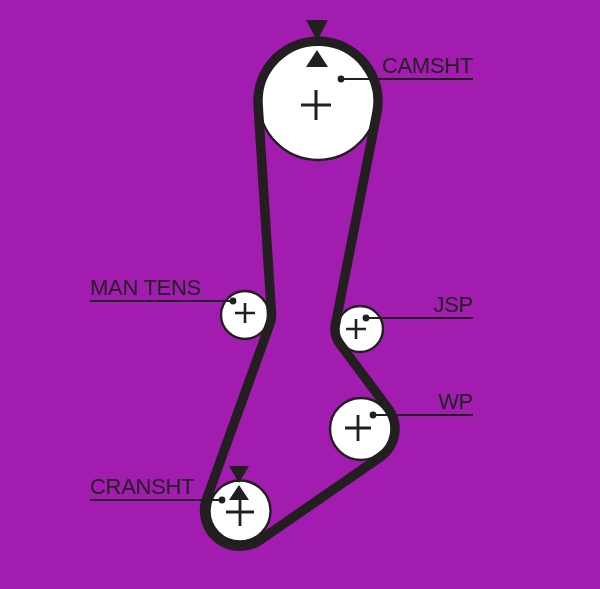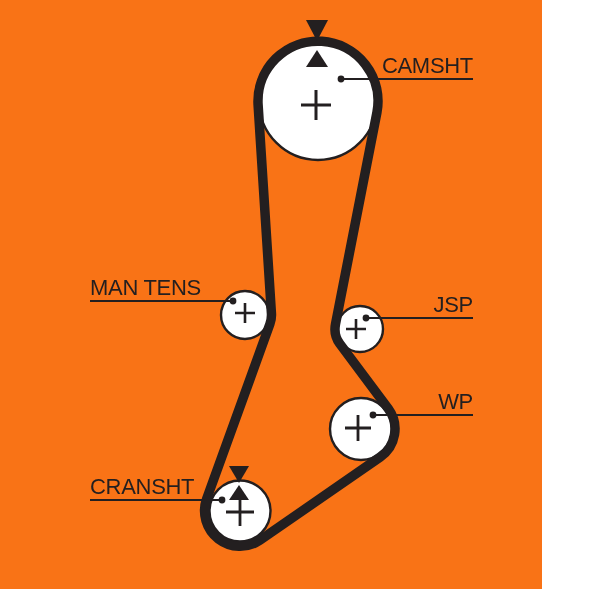--- a/index.html
+++ b/index.html
@@ -2,23 +2,23 @@
 <html><head>
 <meta charset="utf-8">
 <style>
   html, body {
     margin: 0;
     padding: 0;
     background: #ffffff;
   }
   .canvas {
     position: relative;
-    width: 542px;
+    width: 600px;
     height: 589px;
-    background: #f97316;
+    background: #a21caf;
     overflow: hidden;
   }
   svg {
     display: block;
   }
   .label-text {
     font-family: "Liberation Sans", sans-serif;
     font-size: 22px;
     letter-spacing: -0.3px;
     fill: #231f20;

